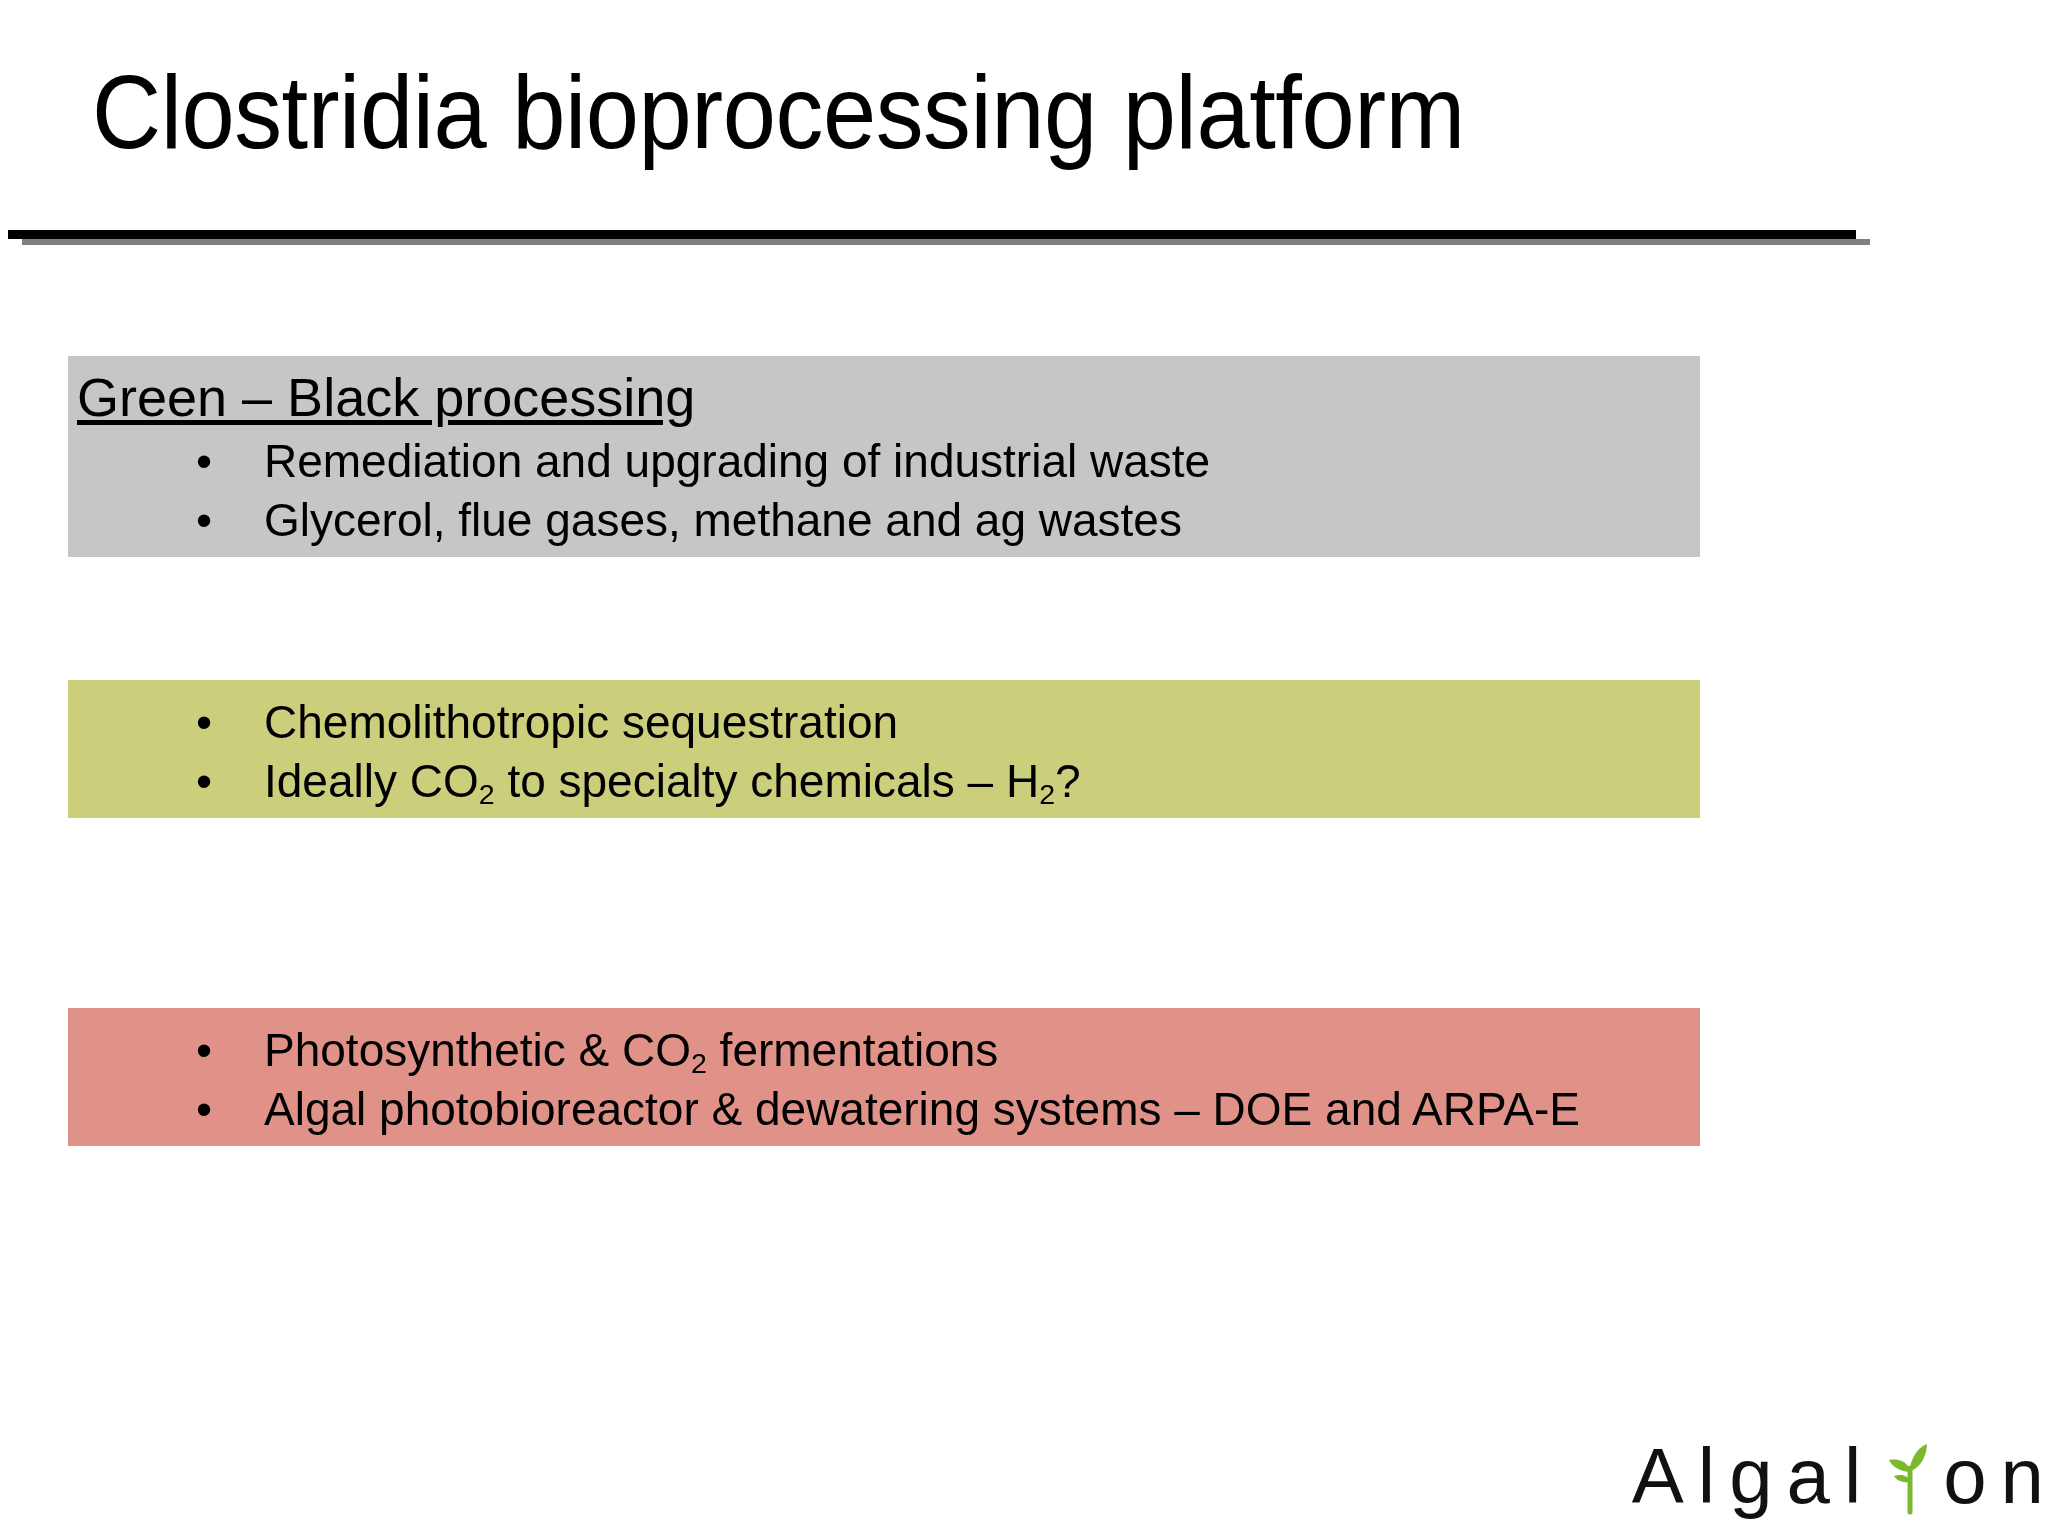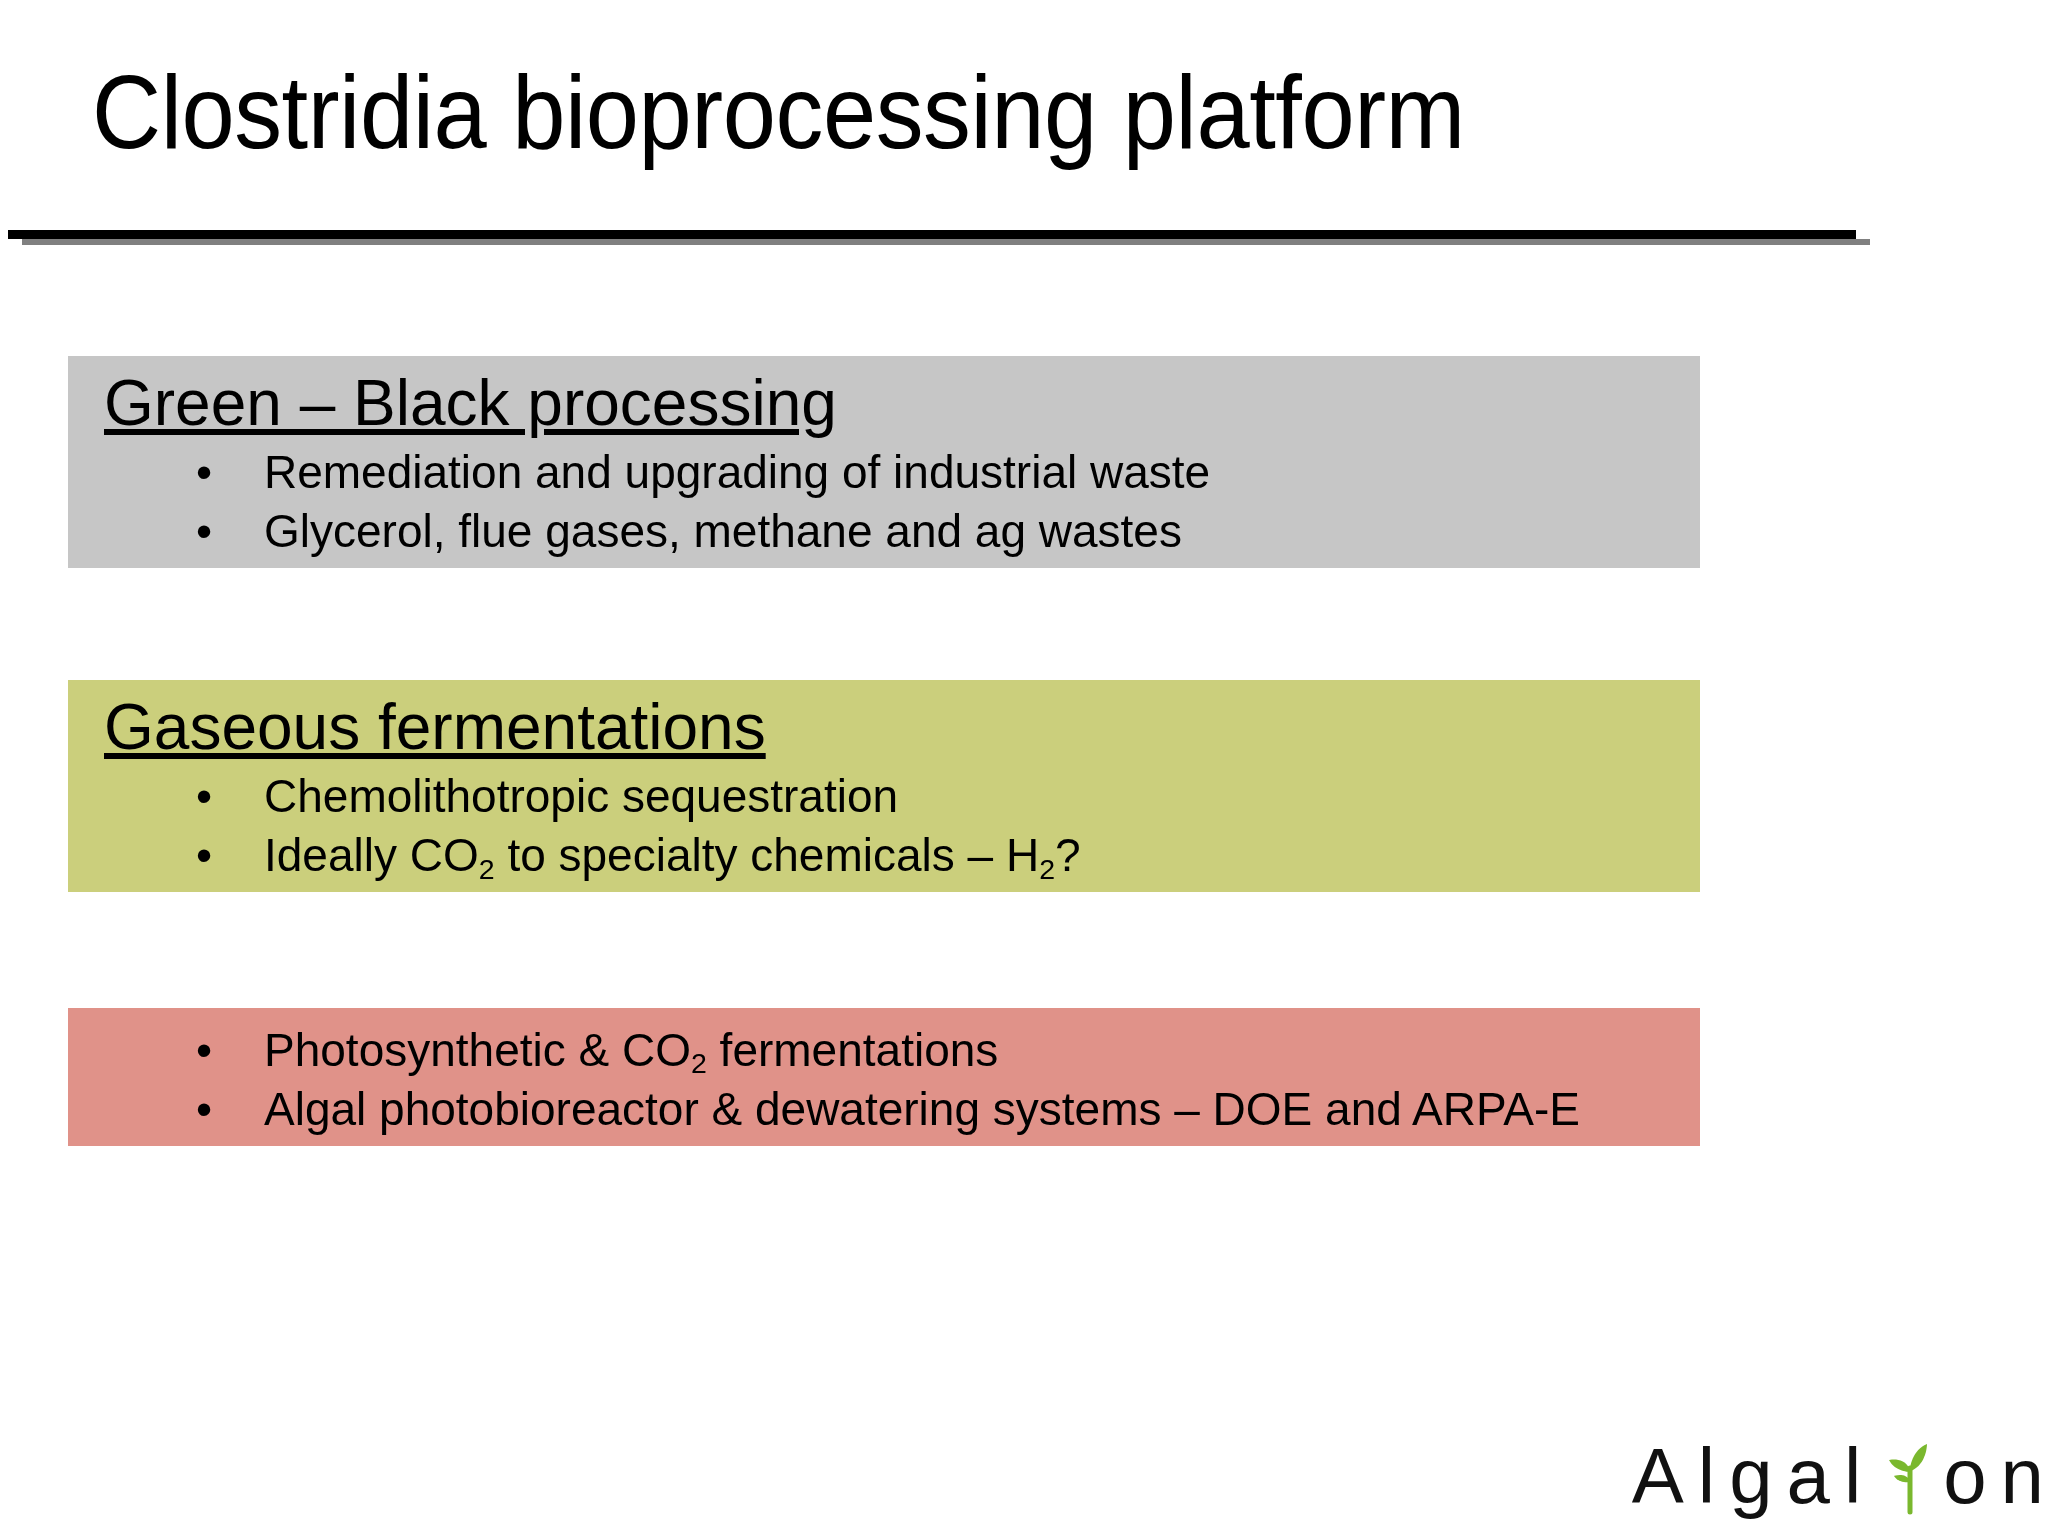--- a/index.html
+++ b/index.html
@@ -65,23 +65,23 @@
 
   
   .block {
     position: absolute;
     left: 68px;
     width: 1632px;
     box-sizing: border-box;
     padding: 10px 0 8px 0;
   }
   .block-heading {
-    font-size: 64px;
+    font-size: 54px;
     line-height: 1.16;
-    padding-left: 36px;
+    padding-left: 9px;
     white-space: nowrap;
   }
   .block-heading .u {
     text-decoration: underline;
     text-underline-offset: 4px;
   }
   .bullets {
     list-style: none;
     margin: 4px 0 0 0;
     padding: 0;
@@ -155,23 +155,20 @@
         <span>Remediation and upgrading of industrial waste</span>
       </li>
       <li>
         <span class="dot">•</span>
         <span>Glycerol, flue gases, methane and ag wastes</span>
       </li>
     </ul>
   </div>
 
   <div class="block" id="block-gas" style="background:#CBCF7C;">
-    <div class="block-heading">
-      <span class="u">Gaseous fermentations</span>
-    </div>
     <ul class="bullets">
       <li>
         <span class="dot">•</span>
         <span>Chemolithotropic sequestration</span>
       </li>
       <li>
         <span class="dot">•</span>
         <span><span>Ideally CO</span><sub>2</sub><span> to specialty chemicals – H</span><sub>2</sub><span>?</span></span>
       </li>
     </ul>

